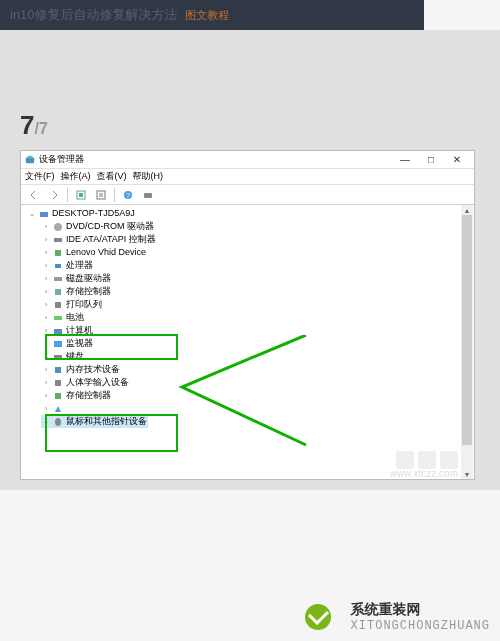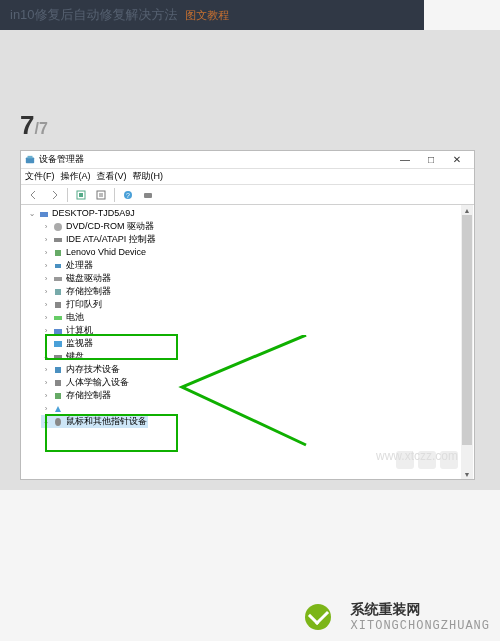--- a/index.html
+++ b/index.html
@@ -151,23 +151,23 @@
       display: flex;
       gap: 4px;
     }
     .watermark-products .p {
       width: 18px; height: 18px;
       background: #eee;
       border-radius: 3px;
     }
     .watermark-url {
       position: absolute;
-      right: 16px; bottom: 16px;
+      right: 16px; bottom: 0px;
       color: #ddd;
-      font-size: 12px;
+      font-size: 10px;
       margin-top: 24px;
     }
     .scrollbar {
       position: absolute;
       right: 1px; top: 0; bottom: 0;
       width: 12px;
       background: #f0f0f0;
     }
     .scrollbar .thumb {
       position: absolute;

